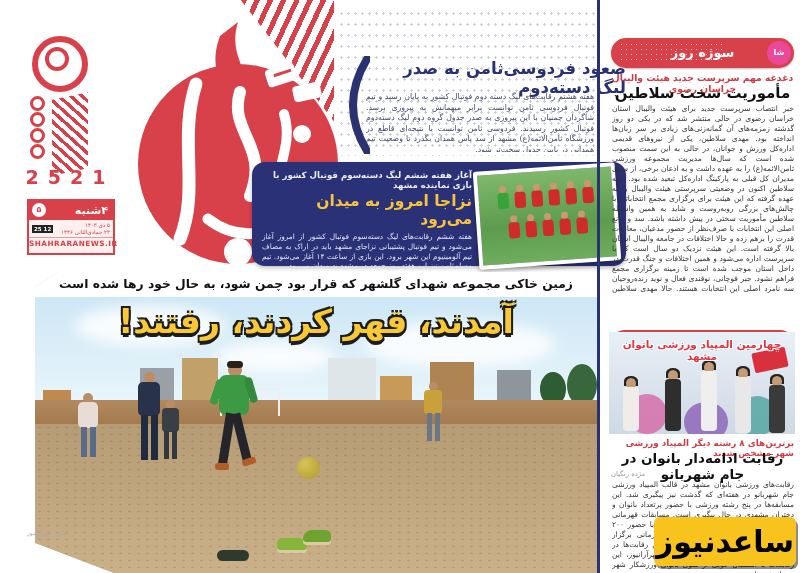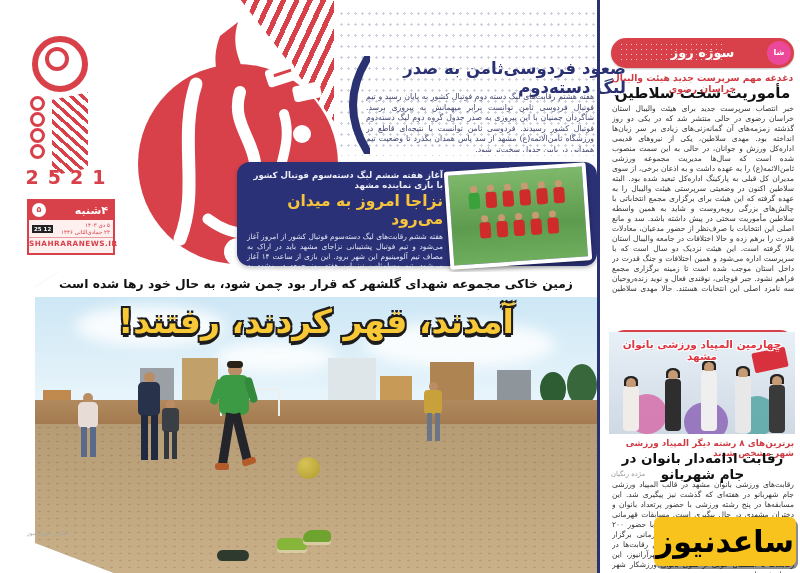--- a/index.html
+++ b/index.html
@@ -153,21 +153,21 @@
     </div>
     <div class="site">SHAHRARANEWS.IR</div>
   </div>
 
   <svg class="abs" style="left:336px;top:56px;" width="34" height="98" viewBox="0 0 34 98">
     <path d="M31,3 Q3,49 31,95" stroke="#2b3272" stroke-width="8" fill="none" stroke-linecap="round"></path>
   </svg>
   <div class="abs rtl" id="lead-headline" style="left:366px;top:59px;width:228px;margin-left:32px;">صعود فردوسی‌ثامن به صدر لیگ دسته‌دوم</div>
   <div class="abs rtl" id="lead-body" style="left:366px;top:92px;width:228px;height:60px;overflow:hidden;">هفته هشتم رقابت‌های لیگ دسته دوم فوتبال کشور به پایان رسید و تیم فوتبال فردوسی ثامن توانست برابر میهمانش به پیروزی برسد. شاگردان چمنیان با این پیروزی به صدر جدول گروه دوم لیگ دسته‌دوم فوتبال کشور رسیدند. فردوسی ثامن توانست با نتیجه‌ای قاطع در ورزشگاه ثامن‌الائمه(ع) مشهد از سد پاس همدان بگذرد تا وضعیت تیم همدانی در پایین جدول سخت‌تر شود.</div>
 
-  <div class="abs" id="navy-box" style="left:237px;top:162px;width:360px;height:104px;">
+  <div class="abs" id="navy-box" style="left:252px;top:162px;width:360px;height:104px;padding-left:14px;">
     <div id="team-photo" class="abs" style="right:8px;top:5px;width:134px;height:90px;">
       <div class="prow" style="margin-top:12px;">
         <span class="player keeper"></span>
         <span class="player"></span>
         <span class="player"></span>
         <span class="player"></span>
         <span class="player"></span>
         <span class="player"></span>
       </div>
       <div class="prow" style="margin-top:6px;">

